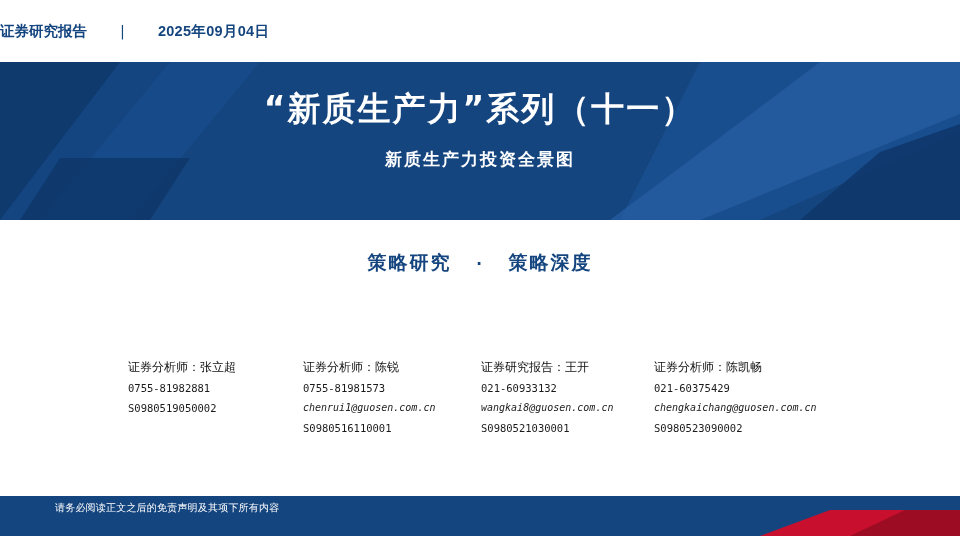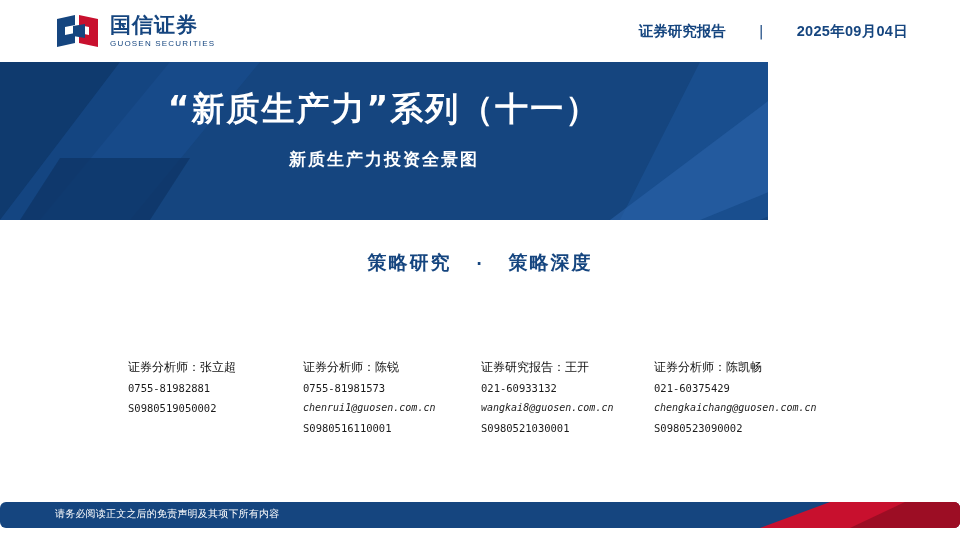--- a/index.html
+++ b/index.html
@@ -83,21 +83,21 @@
     font-family: "Liberation Sans", sans-serif;
     font-size: 14.5px;
     font-weight: bold;
     letter-spacing: 0.3px;
   }
 
   
   .title-band {
     position: absolute;
     top: 62px; left: 0;
-    width: 768px;
+    width: 960px;
     height: 158px;
     background: #15457f;
     overflow: hidden;
   }
   .band-shape {
     position: absolute;
     opacity: 1;
   }
   .title-stack {
     position: relative;
@@ -178,26 +178,25 @@
     font-style: italic;
     color: #1a1a1a;
     line-height: 20px;
     white-space: nowrap;
   }
 
   
   .footer {
     position: absolute;
     left: 0;
-    bottom: 12px;
-    width: 960px;
-    height: 26px;
+    bottom: 4px;
+    width: 960px;
+    height: 40px;
     background: #15457f;
     overflow: hidden;
-    border-radius: 6px;
   }
   .footer-note {
     position: absolute;
     left: 55px;
     top: 5px;
     font-family: "DejaVu Sans", sans-serif;
     font-size: 10px;
     color: #ffffff;
     letter-spacing: 0.2px;
     z-index: 4;
@@ -211,33 +210,20 @@
     z-index: 2;
   }
 </style>
 </head>
 <body>
 
 <div class="slide">
 
   <div class="header">
 
-    <div class="logo-wrap">
-      <div class="logo-mark">
-        <svg width="46" height="36" viewBox="0 0 46 36">
-          <path d="M2 6 L20 2 L20 12 L10 14 L10 22 L20 20 L20 30 L2 34 Z" fill="#15457f"></path>
-          <path d="M24 2 L43 6 L43 34 L24 30 L24 20 L34 22 L34 14 L24 12 Z" fill="#c8102e"></path>
-          <path d="M18 13 L30 11 L30 25 L18 23 Z" fill="#15457f"></path>
-        </svg>
-      </div>
-      <div class="logo-text-block">
-        <div class="logo-cn">国信证券</div>
-        <div class="logo-en">GUOSEN SECURITIES</div>
-      </div>
-    </div>
 
     <div class="header-right">
       <span>证券研究报告</span>
       <span class="divider">|</span>
       <span class="header-date">2025年09月04日</span>
     </div>
   </div>
 
   <div class="title-band">
     <svg class="band-shape" width="960" height="158" viewBox="0 0 960 158">

